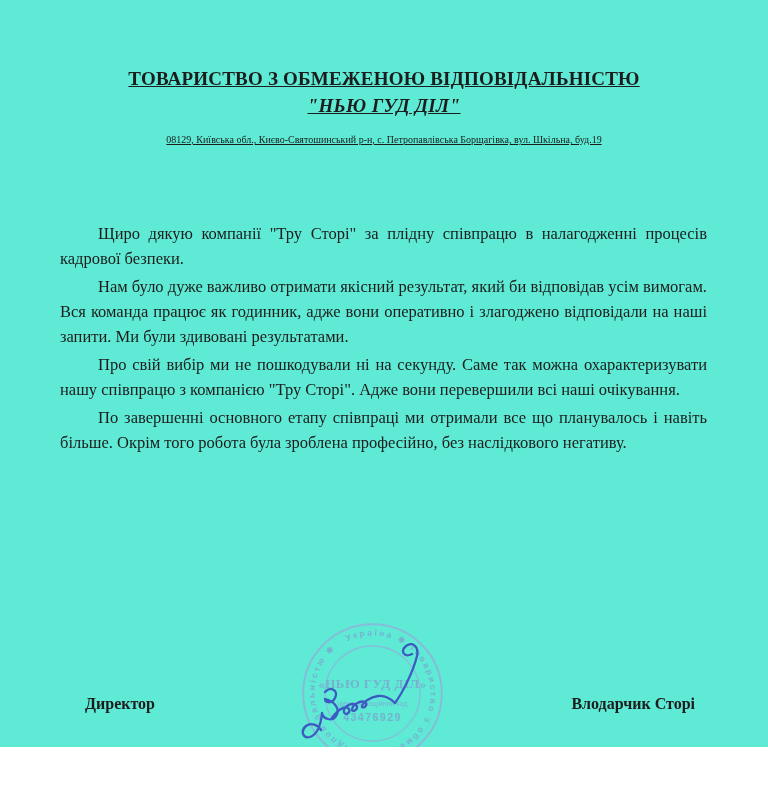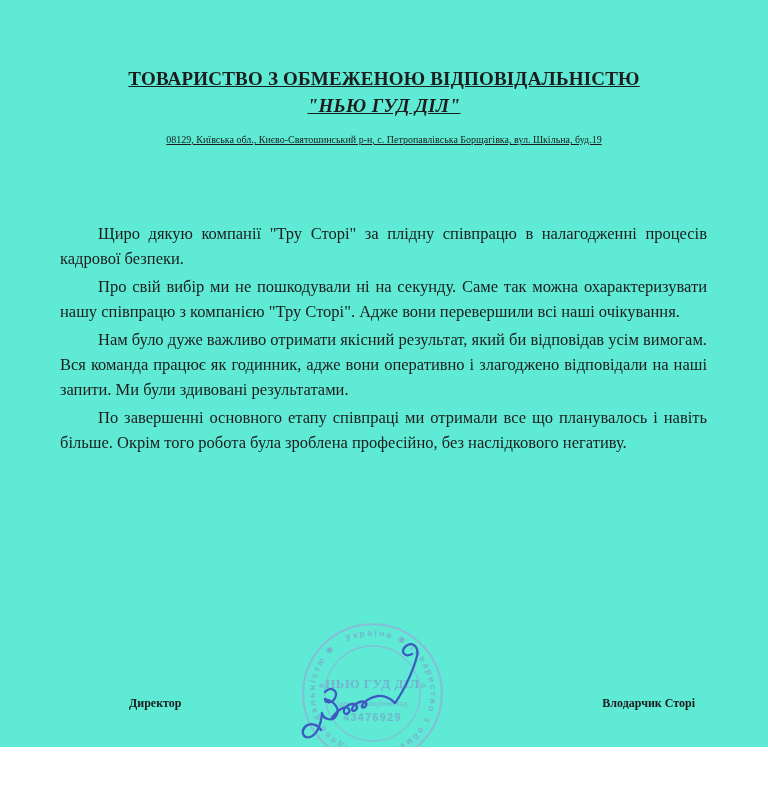--- a/index.html
+++ b/index.html
@@ -29,21 +29,21 @@
     margin-top: 73px; padding: 0 61px 0 60px;
     font-size: 16.5px; line-height: 25px; text-align: justify;
   }
   .letter-body p { margin: 0 0 3px 0; text-indent: 38px; }
   .stamp-wrap { position: absolute; left: 301px; top: 622px; width: 143px; height: 143px; }
   .stamp-wrap svg { display: block; }
   .signature-wrap { position: absolute; left: 295px; top: 630px; width: 175px; height: 120px; }
   .sig-row {
     position: absolute; top: 694px; left: 85px; right: 73px;
     display: flex; justify-content: space-between;
-    font-size: 12px; font-weight: bold; line-height: 19px; margin-left: 44px;
+    font-size: 16px; font-weight: bold; line-height: 19px;
   }
   .ring-text {
     font-family: "Liberation Sans", sans-serif;
     font-size: 8.5px; letter-spacing: 2.2px; font-weight: bold;
   }
   .stamp-center-text {
     font-family: "Liberation Serif", serif;
     font-size: 13px; font-weight: bold; letter-spacing: 0.5px;
   }
   .stamp-code-label { font-family: "Liberation Sans", sans-serif; font-size: 6.5px; letter-spacing: 0.3px; }
@@ -55,22 +55,22 @@
 <div class="page">
 
   <div class="header">
     <div class="company-type">ТОВАРИСТВО З ОБМЕЖЕНОЮ ВІДПОВІДАЛЬНІСТЮ</div>
     <div class="company-name">"НЬЮ ГУД ДІЛ"</div>
     <div class="address">08129, Київська обл., Києво-Святошинський р-н, с. Петропавлівська Борщагівка, вул. Шкільна, буд.19</div>
   </div>
 
   <div class="letter-body">
     <p>Щиро дякую компанії  "Тру Сторі" за плідну співпрацю в налагодженні процесів кадрової безпеки.</p>
+    <p>Нам було дуже важливо отримати якісний результат, який би відповідав усім вимогам. Вся команда працює як годинник, адже вони оперативно і злагоджено відповідали на наші запити. Ми були здивовані результатами.</p>
     <p>Про свій вибір ми не пошкодували ні на секунду. Саме так можна охарактеризувати нашу співпрацю з компанією "Тру Сторі". Адже вони перевершили всі наші очікування.</p>
-    <p>Нам було дуже важливо отримати якісний результат, який би відповідав усім вимогам. Вся команда працює як годинник, адже вони оперативно і злагоджено відповідали на наші запити. Ми були здивовані результатами.</p>
     <p>По завершенні основного етапу співпраці ми отримали все що планувалось і навіть більше. Окрім того робота була зроблена професійно, без наслідкового негативу.</p>
   </div>
 
   <div class="stamp-wrap">
     <svg width="143" height="143" viewBox="0 0 143 143">
       <g opacity="0.82">
         <circle cx="71.5" cy="71.5" r="69.3" fill="none" stroke-width="2" stroke="#8fb3da"></circle>
         <circle cx="71.5" cy="71.5" r="47.5" fill="none" stroke-width="1.3" stroke="#8fb3da"></circle>
         <path id="ringPath" d="M 71.5,13.5 A 58,58 0 1,1 71.5,129.5 A 58,58 0 1,1 71.5,13.5" fill="none"></path>
         <g transform="rotate(-26 71.5 71.5)">

